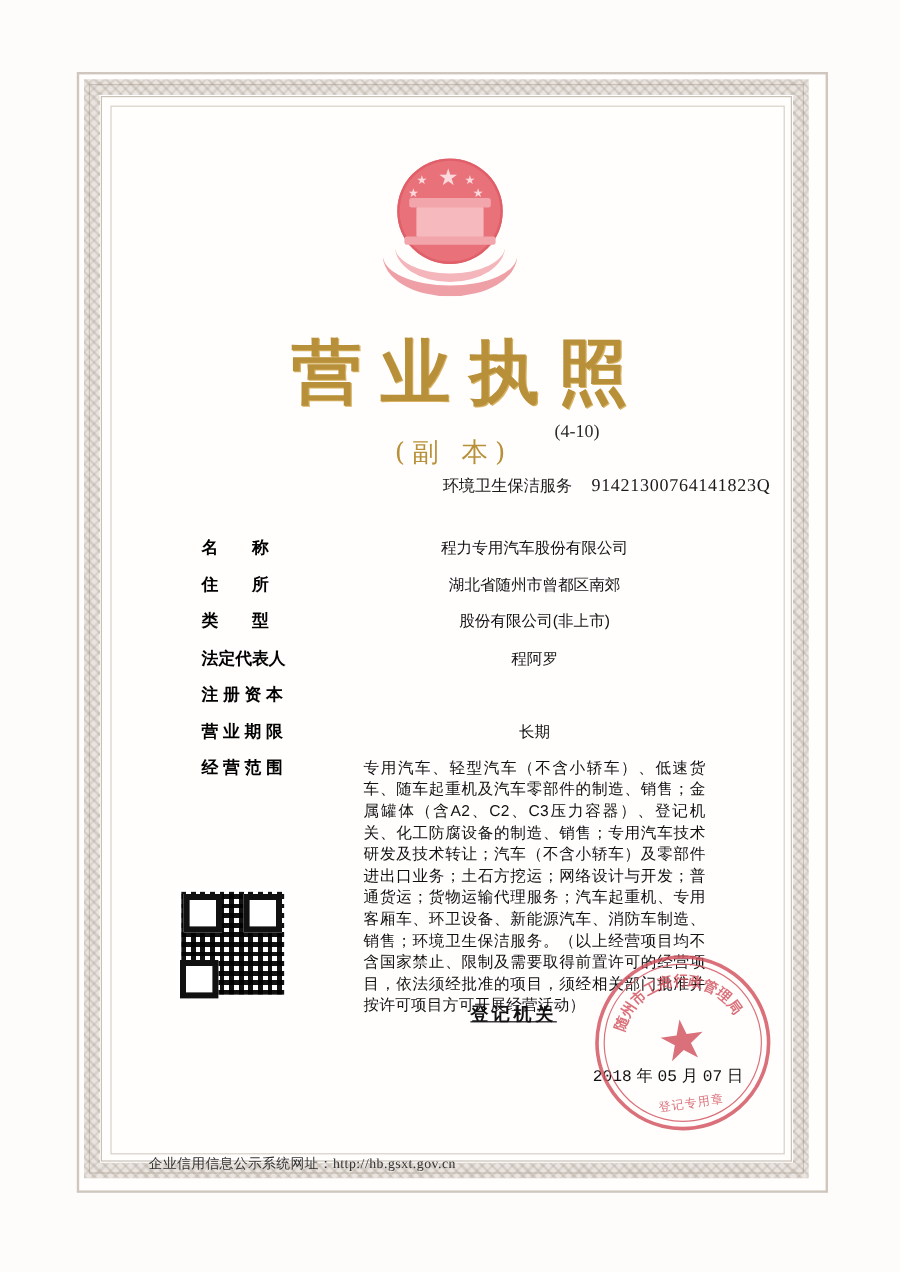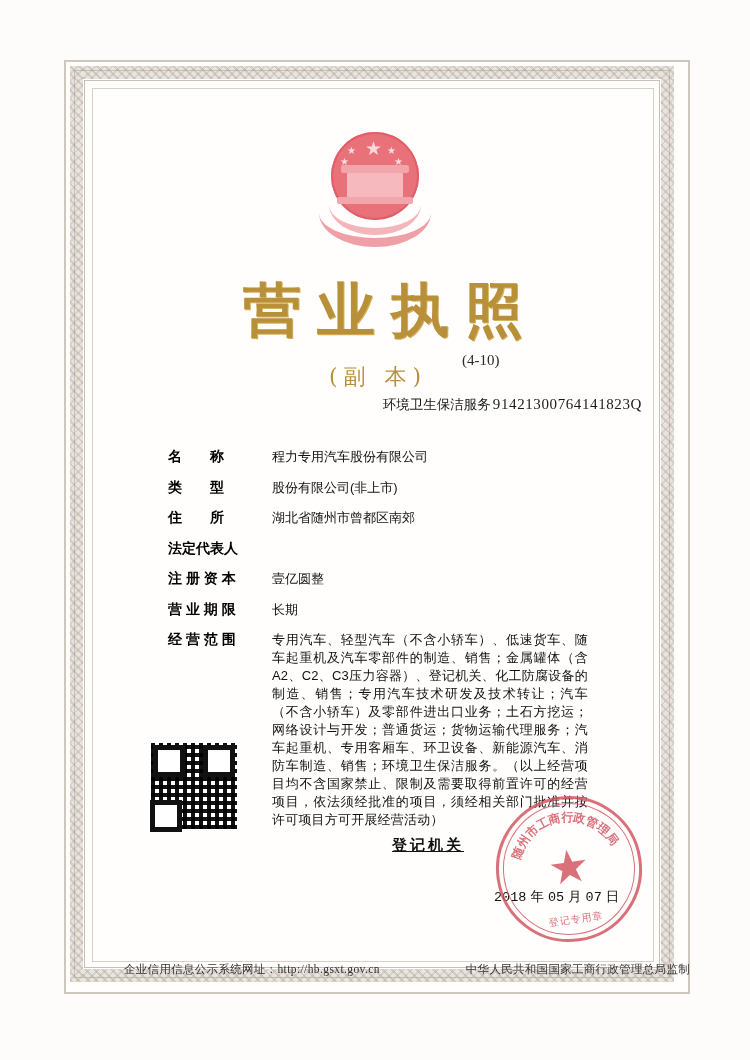--- a/index.html
+++ b/index.html
@@ -187,50 +187,52 @@
     top: 396px;
     text-align: right;
     font-size: 13.5px;
     color: #1a1a1a;
     font-family: "Liberation Sans", sans-serif;
   }
   .credit-row .code {
     font-family: "Liberation Serif", serif;
     font-size: 15px;
     letter-spacing: .6px;
-    margin-left: 2px;
+    margin-left: 16px;
   }
 
   
   .fields {
     position: absolute;
     left: 168px;
     top: 448px;
     width: 420px;
     font-size: 13.5px;
     color: #111;
   }
   .field {
     display: flex;
     margin-bottom: 12.5px;
     align-items: flex-start;
+    gap: 31px;
   }
   .field .lbl {
     width: 104px;
     flex: 0 0 104px;
     font-weight: bold;
     letter-spacing: 0px;
     color: #000;
     font-size: 14px;
   }
   .field .val {
     flex: 1;
     color: #111;
     font-size: 13px;
     line-height: 17px;
+    text-align: center;
   }
   .field.scope .val {
     text-align: justify;
     line-height: 18px;
     letter-spacing: .2px;
   }
 
   
   .qr {
     position: absolute;
@@ -389,33 +391,33 @@
   <div class="credit-row">
     <span>环境卫生保洁服务</span><span class="code">91421300764141823Q</span>
   </div>
 
   <div class="fields">
     <div class="field">
       <div class="lbl">名　　称</div>
       <div class="val">程力专用汽车股份有限公司</div>
     </div>
     <div class="field">
+      <div class="lbl">住　　所</div>
+      <div class="val">湖北省随州市曾都区南郊</div>
+    </div>
+    <div class="field">
       <div class="lbl">类　　型</div>
       <div class="val">股份有限公司(非上市)</div>
     </div>
     <div class="field">
-      <div class="lbl">住　　所</div>
-      <div class="val">湖北省随州市曾都区南郊</div>
-    </div>
-    <div class="field">
       <div class="lbl">法定代表人</div>
+      <div class="val">程阿罗</div>
     </div>
     <div class="field">
       <div class="lbl">注 册 资 本</div>
-      <div class="val">壹亿圆整</div>
     </div>
     <div class="field">
       <div class="lbl">营 业 期 限</div>
       <div class="val">长期</div>
     </div>
     <div class="field scope">
       <div class="lbl">经 营 范 围</div>
       <div class="val">专用汽车、轻型汽车（不含小轿车）、低速货车、随车起重机及汽车零部件的制造、销售；金属罐体（含A2、C2、C3压力容器）、登记机关、化工防腐设备的制造、销售；专用汽车技术研发及技术转让；汽车（不含小轿车）及零部件进出口业务；土石方挖运；网络设计与开发；普通货运；货物运输代理服务；汽车起重机、专用客厢车、环卫设备、新能源汽车、消防车制造、销售；环境卫生保洁服务。（以上经营项目均不含国家禁止、限制及需要取得前置许可的经营项目，依法须经批准的项目，须经相关部门批准并按许可项目方可开展经营活动）</div>
     </div>
   </div>
@@ -443,16 +445,15 @@
       <i style="transform:rotate(62deg)">局</i>
     </div>
     <div class="seal-star">★</div>
     <div class="seal-bottom">登记专用章</div>
   </div>
 
   <div class="footer">
     <div class="left">
       <span>企业信用信息公示系统网址：</span><span class="url">http://hb.gsxt.gov.cn</span>
     </div>
-    <div class="right">中华人民共和国国家工商行政管理总局监制</div>
   </div>
 
 </div>
 
 </body></html>

